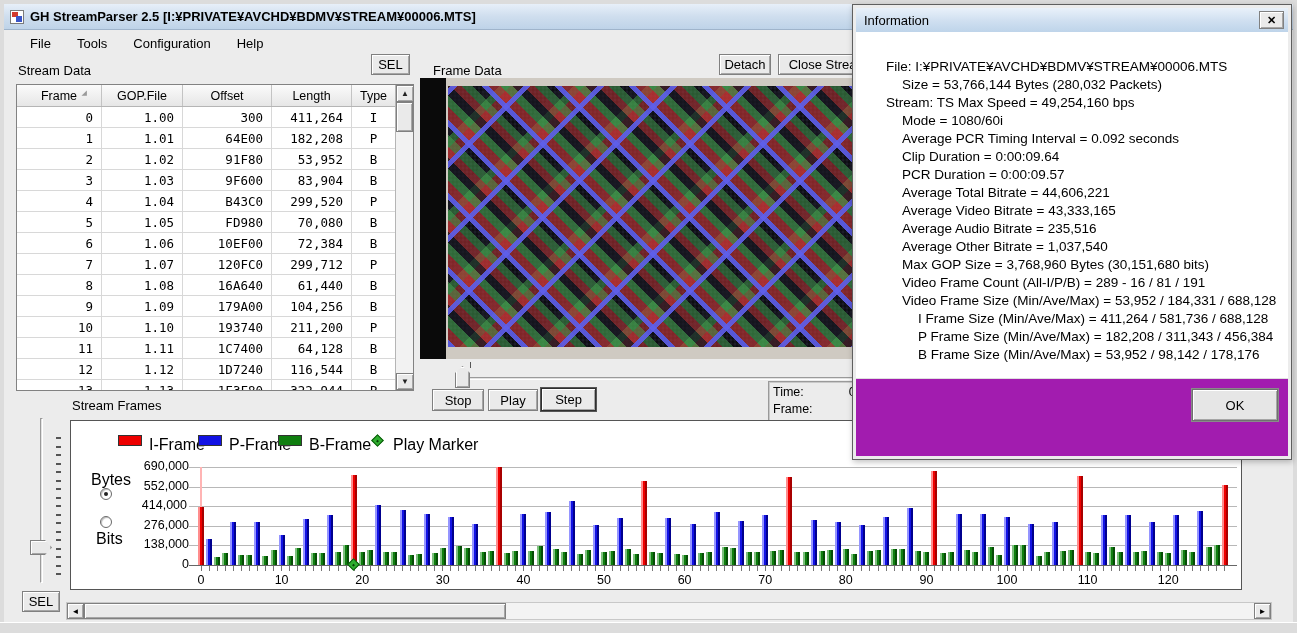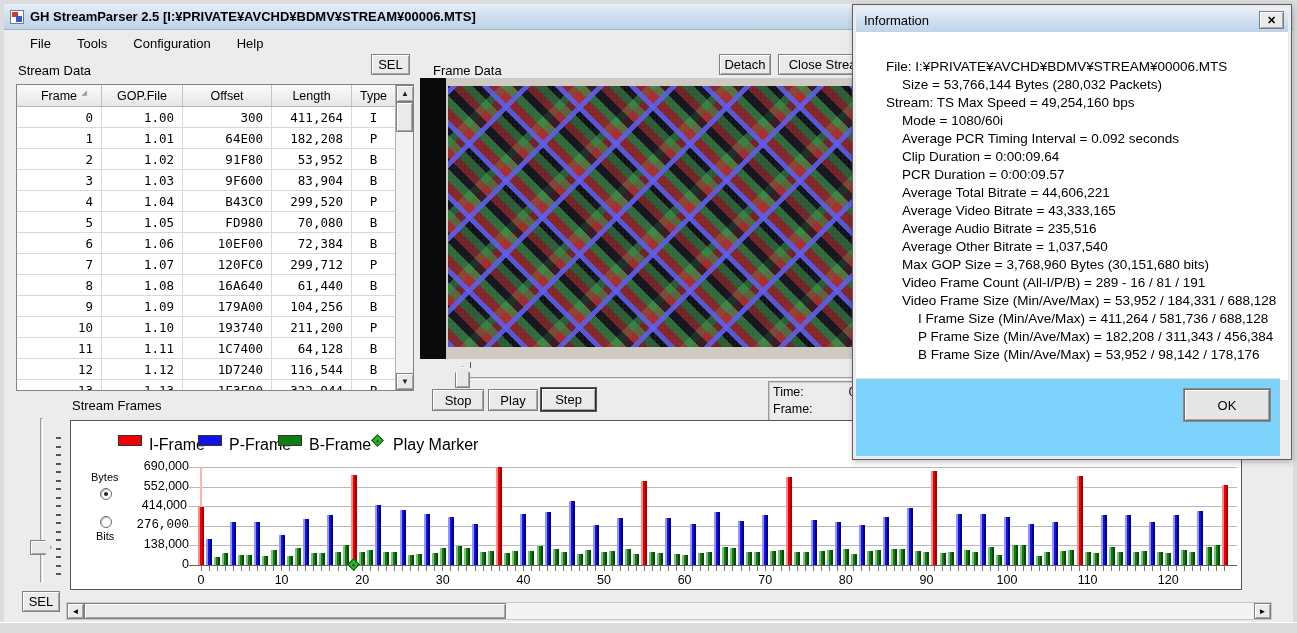--- a/index.html
+++ b/index.html
@@ -60,21 +60,21 @@
   .timerow{display:flex;justify-content:space-between;}
   
   .chartbox{position:absolute;left:70px;top:420px;width:1172px;height:170px;background:#fff;border:1px solid #555;}
   .legend-swatch{position:absolute;top:14px;width:24px;height:11px;border:1px solid #333;}
   .legend-label{position:absolute;top:15px;font-size:16px;white-space:nowrap;text-align:right;}
   .diamond{width:9px;height:9px;transform:rotate(45deg);background:#2fae2f;border:1px solid #0a560a;position:absolute;}
   .diamond::after{content:"";position:absolute;left:3px;top:3px;width:2px;height:2px;background:#063f06;}
   .radio{position:absolute;width:12px;height:12px;border-radius:50%;border:1px solid #6a6a6a;background:#fff;
          box-shadow:inset 1px 1px 1px #bdbdbd;}
   .radio.checked::after{content:"";position:absolute;left:3px;top:3px;width:4px;height:4px;border-radius:50%;background:#222;}
-  .radio-label{position:absolute;font-size:11px;}
+  .radio-label{position:absolute;font-size:16px;}
   .ylabel{position:absolute;width:80px;text-align:right;font-size:12.5px;}
   .plot{position:absolute;left:126px;top:46px;width:1040px;height:98px;}
   .gridline{position:absolute;left:-8px;width:1048px;height:1px;background:#b8b8b8;}
   .axis{position:absolute;left:-8px;top:98px;width:1048px;height:1px;background:#666;}
   .bar{position:absolute;bottom:0;width:6px;}
   .bar.I{background:linear-gradient(90deg,#ff8d8d 0 2px,#ee0000 2px 4px,#a80000 4px 6px);}
   .bar.P{background:linear-gradient(90deg,#9595ff 0 2px,#1212e4 2px 4px,#00008e 4px 6px);}
   .bar.B{background:linear-gradient(90deg,#7fc07f 0 2px,#0f7e0f 2px 4px,#064c06 4px 6px);}
   .cursor-line{position:absolute;top:0;width:2px;height:98px;background:#ffb4b4;}
   .minortick{position:absolute;top:99px;width:1px;height:5px;background:#777;}
@@ -94,21 +94,21 @@
   .dialog{position:absolute;left:852px;top:4px;width:440px;height:456px;background:#ececec;
           border:1px solid #5f5f5f;box-shadow:1px 2px 6px rgba(0,0,0,.25);}
   .dlg-inner{position:absolute;left:3px;top:3px;right:3px;bottom:3px;border:0;}
   .dlg-titlebar{position:absolute;left:0;top:0;right:0;height:24px;
           background:linear-gradient(180deg,#e9f1fa 0%,#cfdff0 55%,#bed4ea 100%);
           display:flex;align-items:center;padding-left:8px;}
   .dlg-close{position:absolute;right:4px;top:3px;width:25px;height:18px;font-size:11px;font-weight:bold;}
   .dlg-body{position:absolute;left:0;top:24px;right:0;height:348px;background:#fff;padding:26px 0 0 30px;}
   .info-line{font-size:13.5px;line-height:18px;white-space:nowrap;}
   .ind1{padding-left:16px;} .ind2{padding-left:32px;}
-  .dlg-footer{position:absolute;left:0;bottom:0;right:8px;height:78px;background:#7dd3fc;border-top:1px solid #dfdfdf;}
+  .dlg-footer{position:absolute;left:0;bottom:0;right:0;height:78px;background:#a21caf;border-top:1px solid #dfdfdf;}
   .ok-btn{position:absolute;right:10px;top:10px;width:86px;height:32px;background:#e6e6e6;
           border:1px solid #707070;box-shadow:0 0 0 1px #8a8a8a,inset 1px 1px 0 #fff,inset -1px -1px 0 #a6a6a6;}
 </style>
 </head>
 <body>
 
 <div class="screen">
 
   <div class="frame-band" style="left:0;top:0;width:100%;height:4px;"></div>
   <div class="frame-band" style="left:0;top:0;width:4px;height:100%;"></div>
@@ -290,21 +290,21 @@
 
     <div class="radio-label" style="left:20px;top:50px;">Bytes</div>
     <div class="radio checked" style="left:29px;top:67px;"></div>
     <div class="radio" style="left:29px;top:95px;"></div>
     <div class="radio-label" style="left:25px;top:109px;">Bits</div>
 
     <div>
         <div class="ylabel" style="left: 38px; top: 38px;">690,000</div>
         <div class="ylabel" style="left: 38px; top: 57.6px;">552,000</div>
         <div class="ylabel" style="left: 36px; top: 77.2px;">414,000</div>
-        <div class="ylabel" style="left: 38px; top: 96.8px; font-family: Liberation Mono, monospace;">276,000</div>
+        <div class="ylabel" style="left: 38px; top: 96.8px;">276,000</div>
         <div class="ylabel" style="left: 38px; top: 116.4px;">138,000</div>
         <div class="ylabel" style="left: 38px; top: 136px;">0</div>
       </div>
     <div class="plot">
         <div class="gridline" style="top: 0px;"></div>
         <div class="gridline" style="top: 19.6px;"></div>
         <div class="gridline" style="top: 39.2px;"></div>
         <div class="gridline" style="top: 58.8px;"></div>
         <div class="gridline" style="top: 78.4px;"></div>
         <div class="axis"></div>

